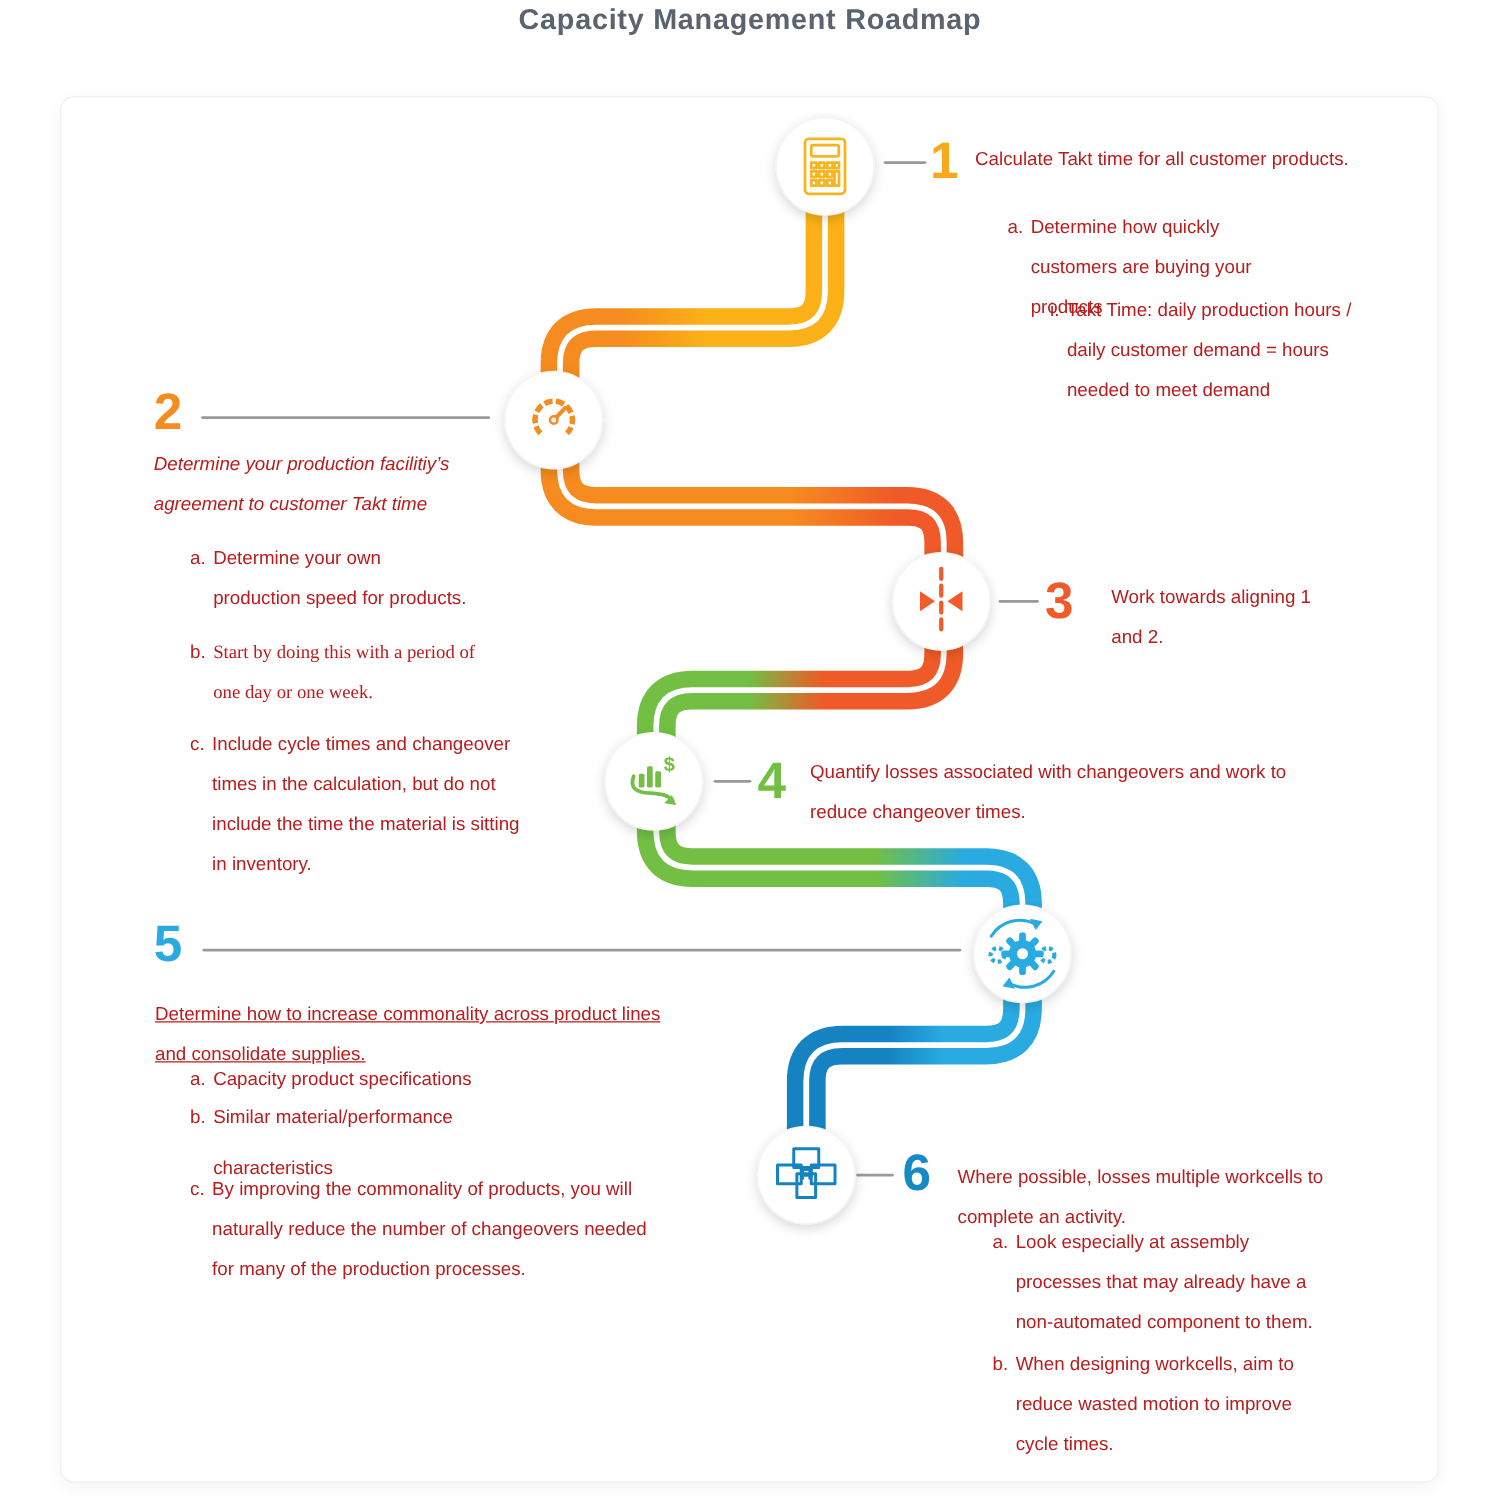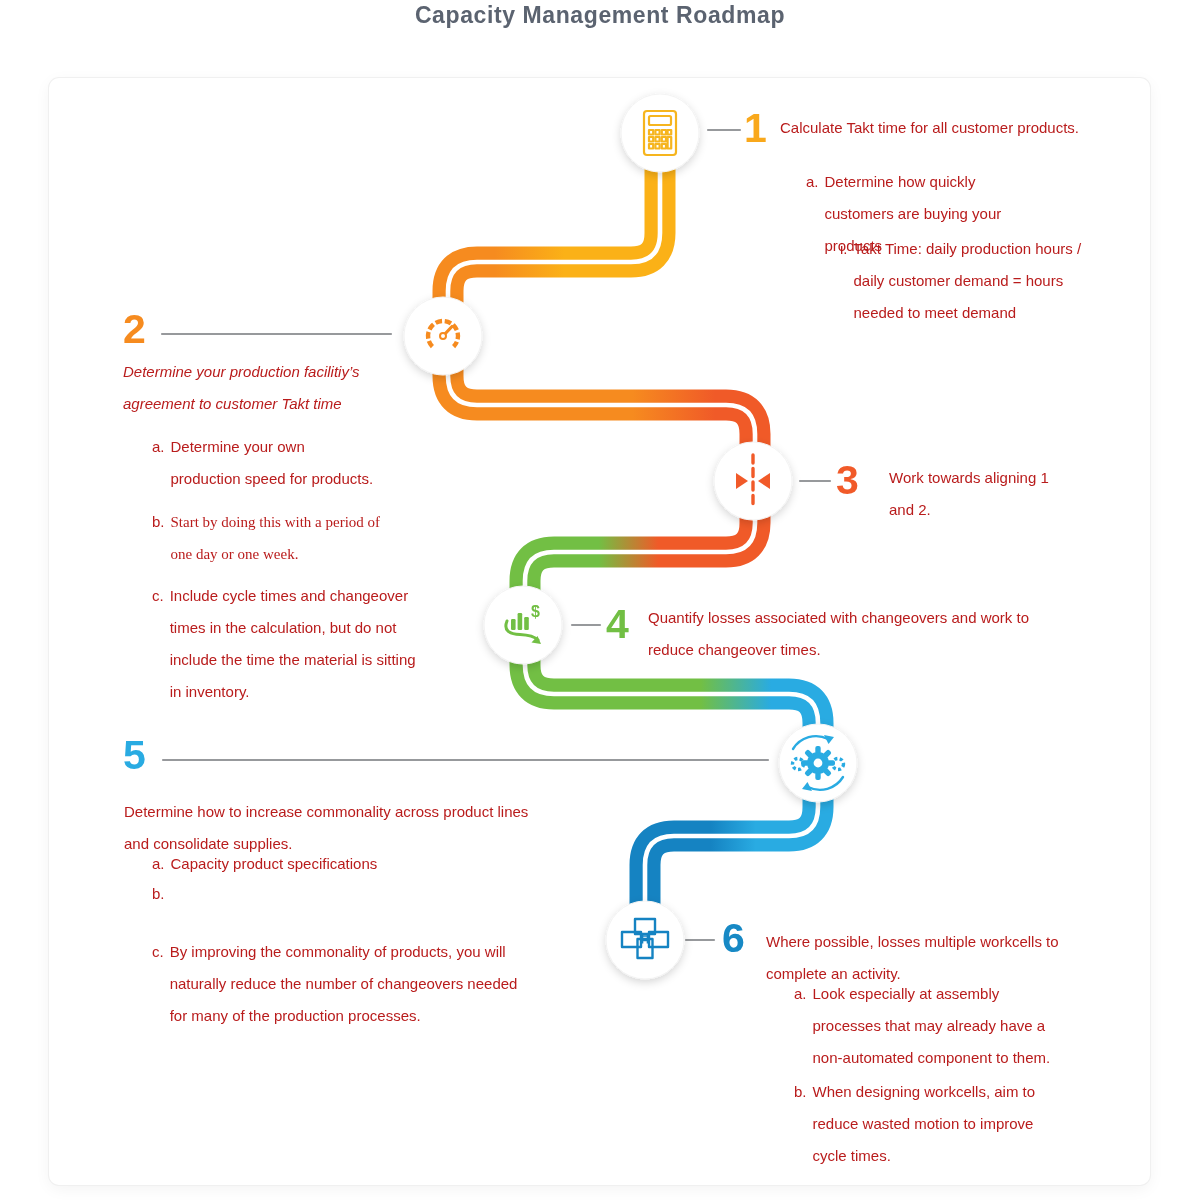--- a/index.html
+++ b/index.html
@@ -198,28 +198,30 @@
 </div>
 <div class="sub" style="left:152px;top:580px;">
   <span class="lbl">c.</span>
   <div class="txt" style="width:248px;"> Include cycle times and changeover times in the calculation, but do not include the time the material is sitting in inventory.</div>
 </div>
 
 <div class="tblock" style="left:877px;top:462px;width:160px;margin-left:12px;">Work towards aligning 1 and 2.</div>
 
 <div class="tblock" style="left:648px;top:602px;width:382px;">Quantify losses associated with changeovers and work to reduce changeover times.</div>
 
-<div class="tblock" style="left:124px;top:796px;width:412px;">Determine how to increase commonality across product lines and consolidate supplies.</div>
+<div class="tblock" style="left:124px;top:796px;width:412px;text-decoration:underline;">Determine how to increase commonality across product lines and consolidate supplies.</div>
 <div class="sub" style="left:152px;top:848px;">
   <span class="lbl">a.</span>
   <div class="txt" style="width:320px;">Capacity product specifications</div>
 </div>
 <div class="sub" style="left:152px;top:878px;">
   <span class="lbl">b.</span>
   <div class="txt" style="width:300px;">
+    <div>Similar material/performance</div>
+    <div>characteristics</div>
   </div>
 </div>
 <div class="sub" style="left:152px;top:936px;">
   <span class="lbl">c.</span>
   <div class="txt" style="width:362px;">By improving the commonality of products, you will naturally reduce the number of changeovers needed for many of the production processes.</div>
 </div>
 
 <div class="tblock" style="left:766px;top:926px;width:300px;">Where possible, losses multiple workcells to complete an activity.</div>
 <div class="sub" style="left:794px;top:978px;">
   <span class="lbl">a.</span>

